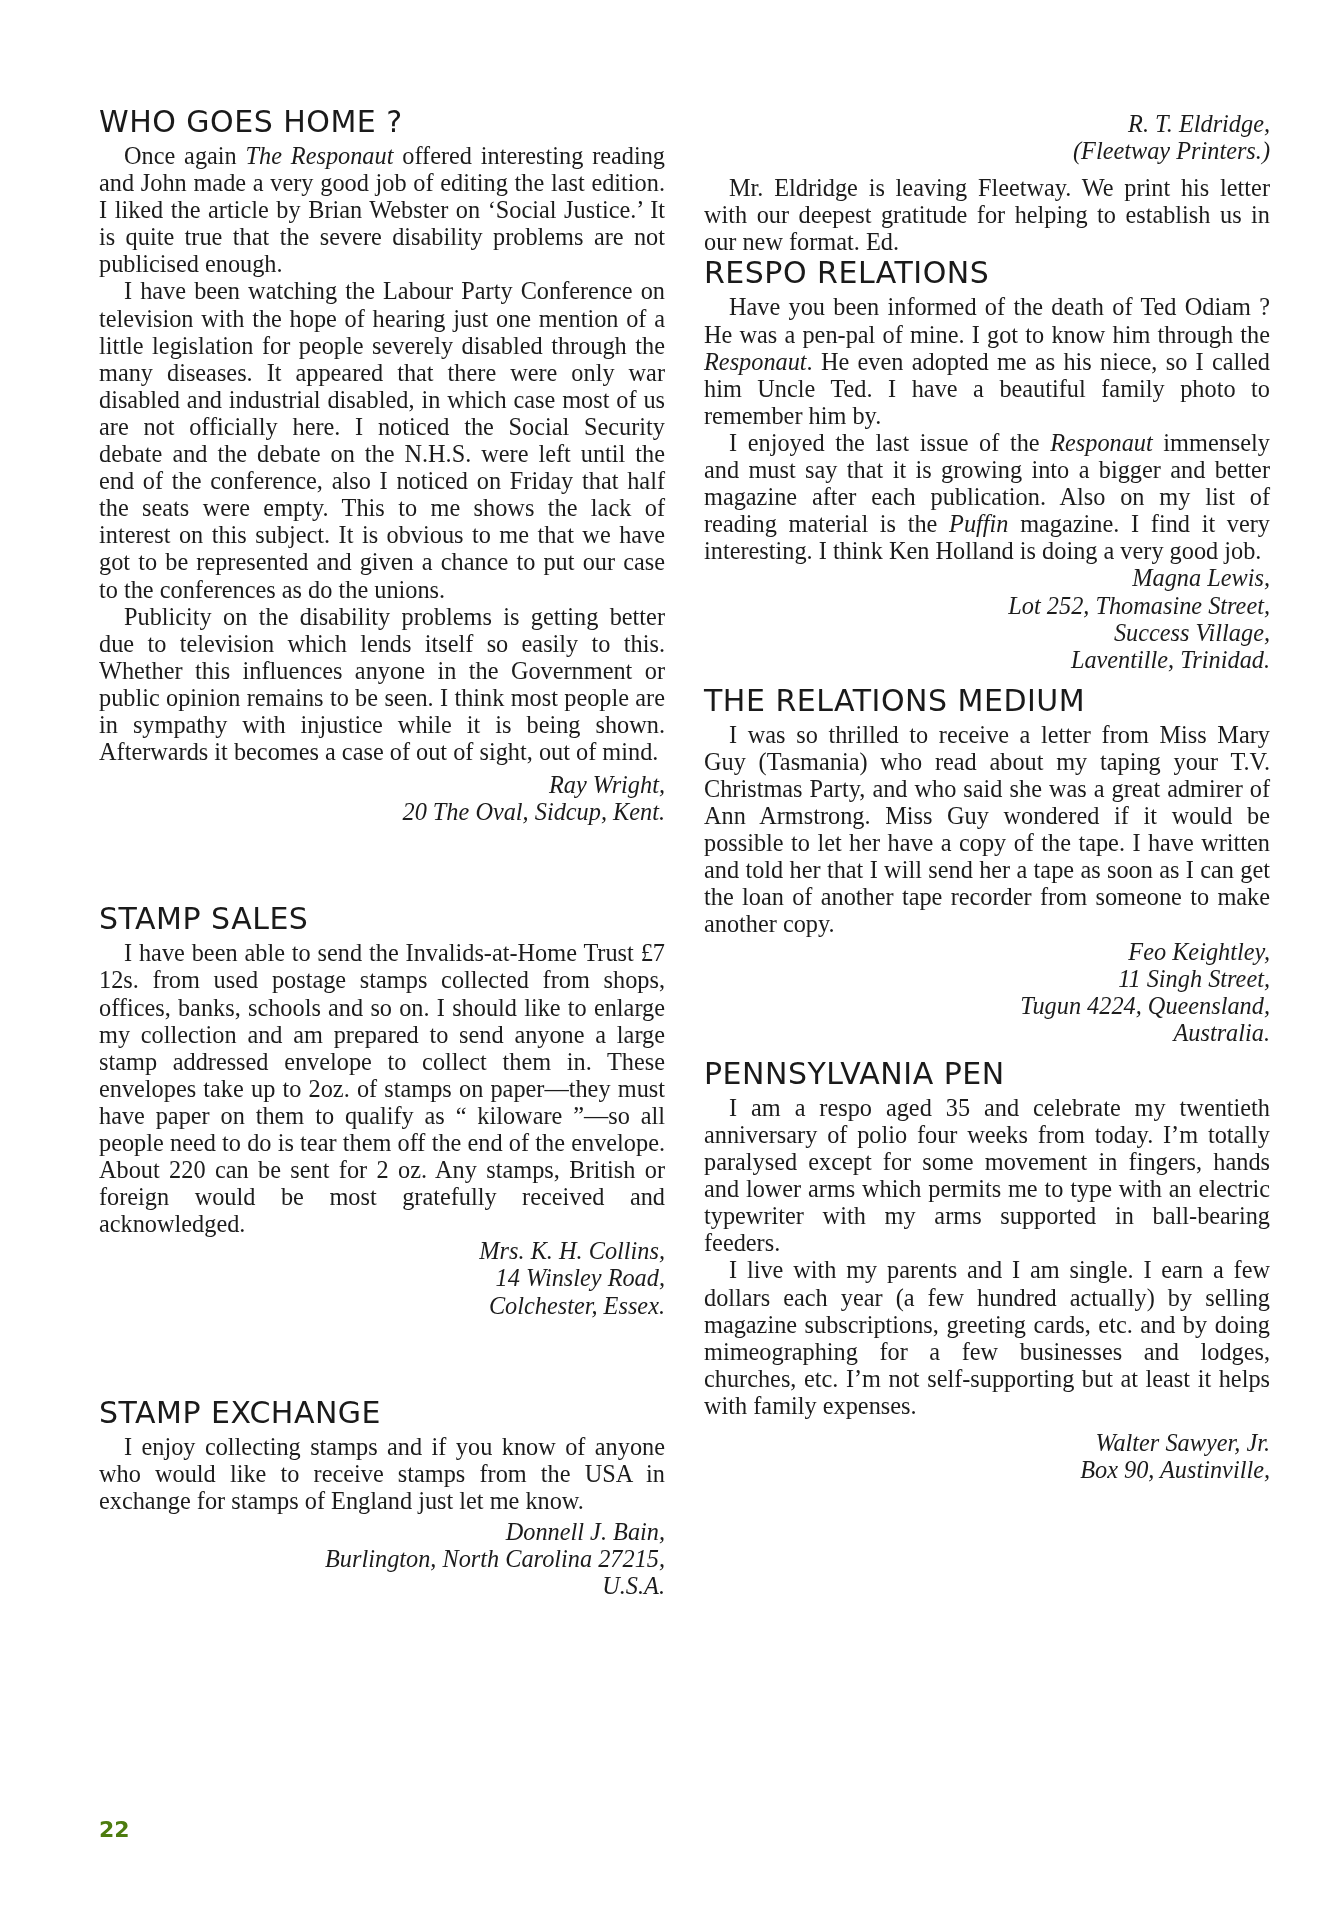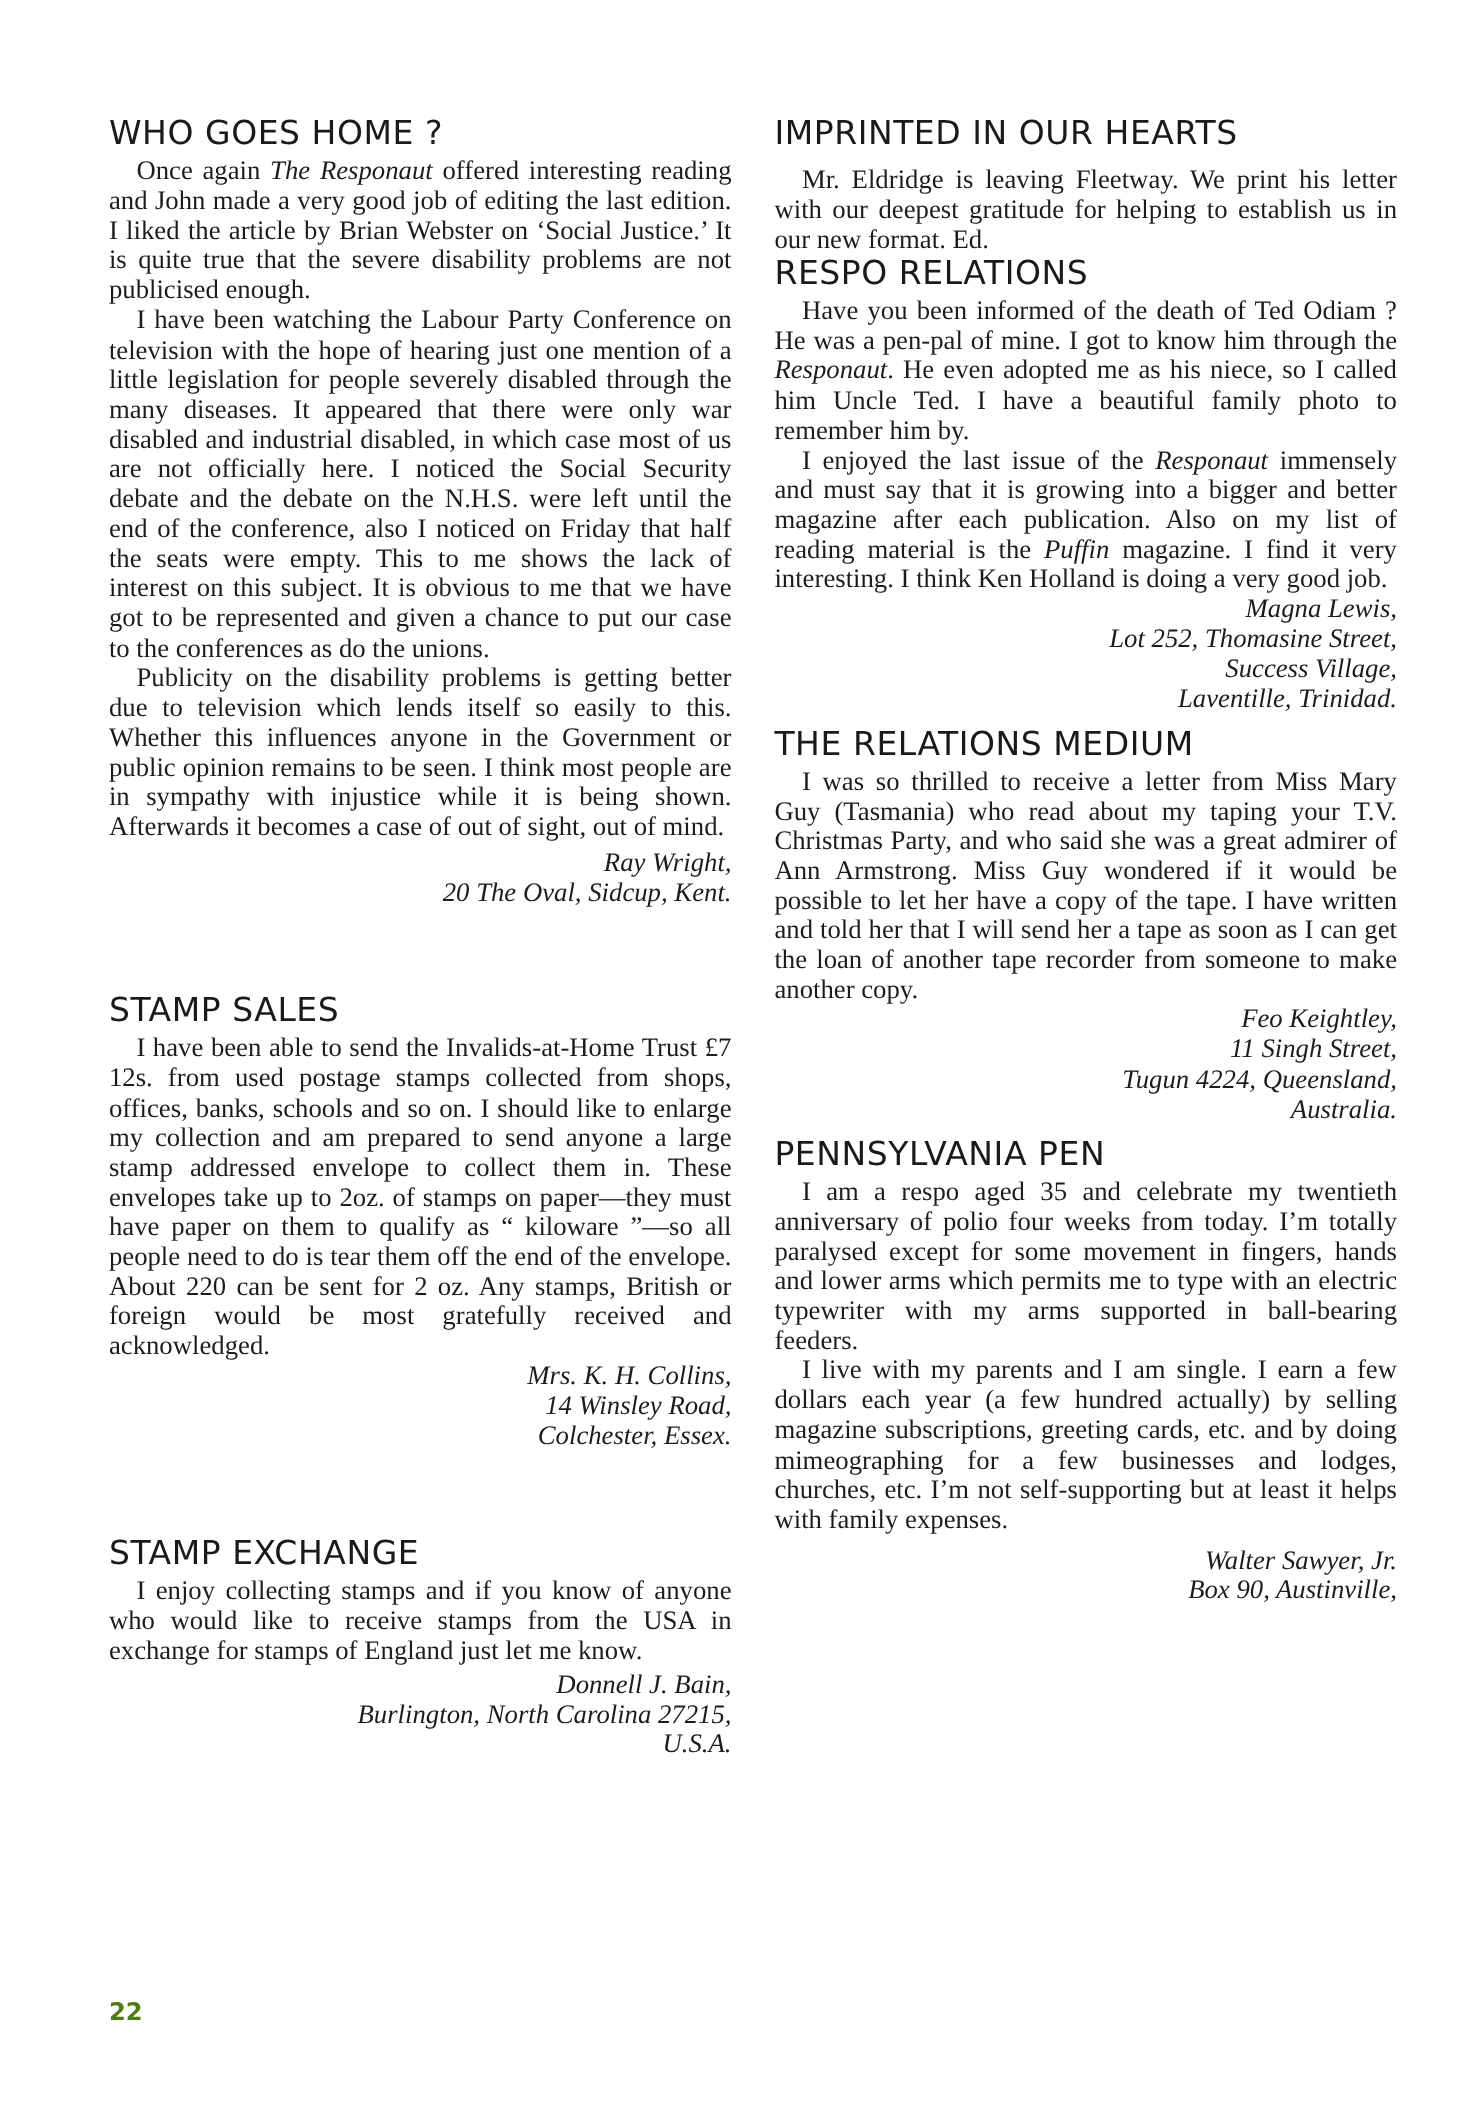--- a/index.html
+++ b/index.html
@@ -48,21 +48,24 @@
       <p class="sig">Donnell J. Bain,</p>
       <p class="sig">Burlington, North Carolina 27215,</p>
       <p class="sig">U.S.A.</p>
     </div>
   </section>
 </div>
 
 <div class="col col-right">
 
   <section class="article">
-    <h2 class="heading">IMPRINTED IN OUR HEARTS</h2>
+    <div style="margin-top:6px;">
+      <p class="sig">R. T. Eldridge,</p>
+      <p class="sig">(Fleetway Printers.)</p>
+    </div>
     <p class="para editor-note">Mr. Eldridge is leaving Fleetway.  We print his letter with our deepest gratitude for helping to establish us in our new format.  Ed.</p>
   </section>
 
   <section class="article" style="margin-top:0;">
     <h2 class="heading">RESPO RELATIONS</h2>
     <p class="para"><span>Have you been informed of the death of Ted Odiam ?  He was a pen-pal of mine.  I got to know him through the </span><em>Responaut</em><span>.  He even adopted me as his niece, so I called him Uncle Ted.  I have a beautiful family photo to remember him by.</span></p>
     <p class="para"><span>I enjoyed the last issue of the </span><em>Responaut</em><span> immensely and must say that it is growing into a bigger and better magazine after each publication.  Also on my list of reading material is the </span><em>Puffin</em><span> magazine.  I find it very interesting.  I think Ken Holland is doing a very good job.</span></p>
     <div>
       <p class="sig">Magna Lewis,</p>
       <p class="sig">Lot 252, Thomasine Street,</p>

